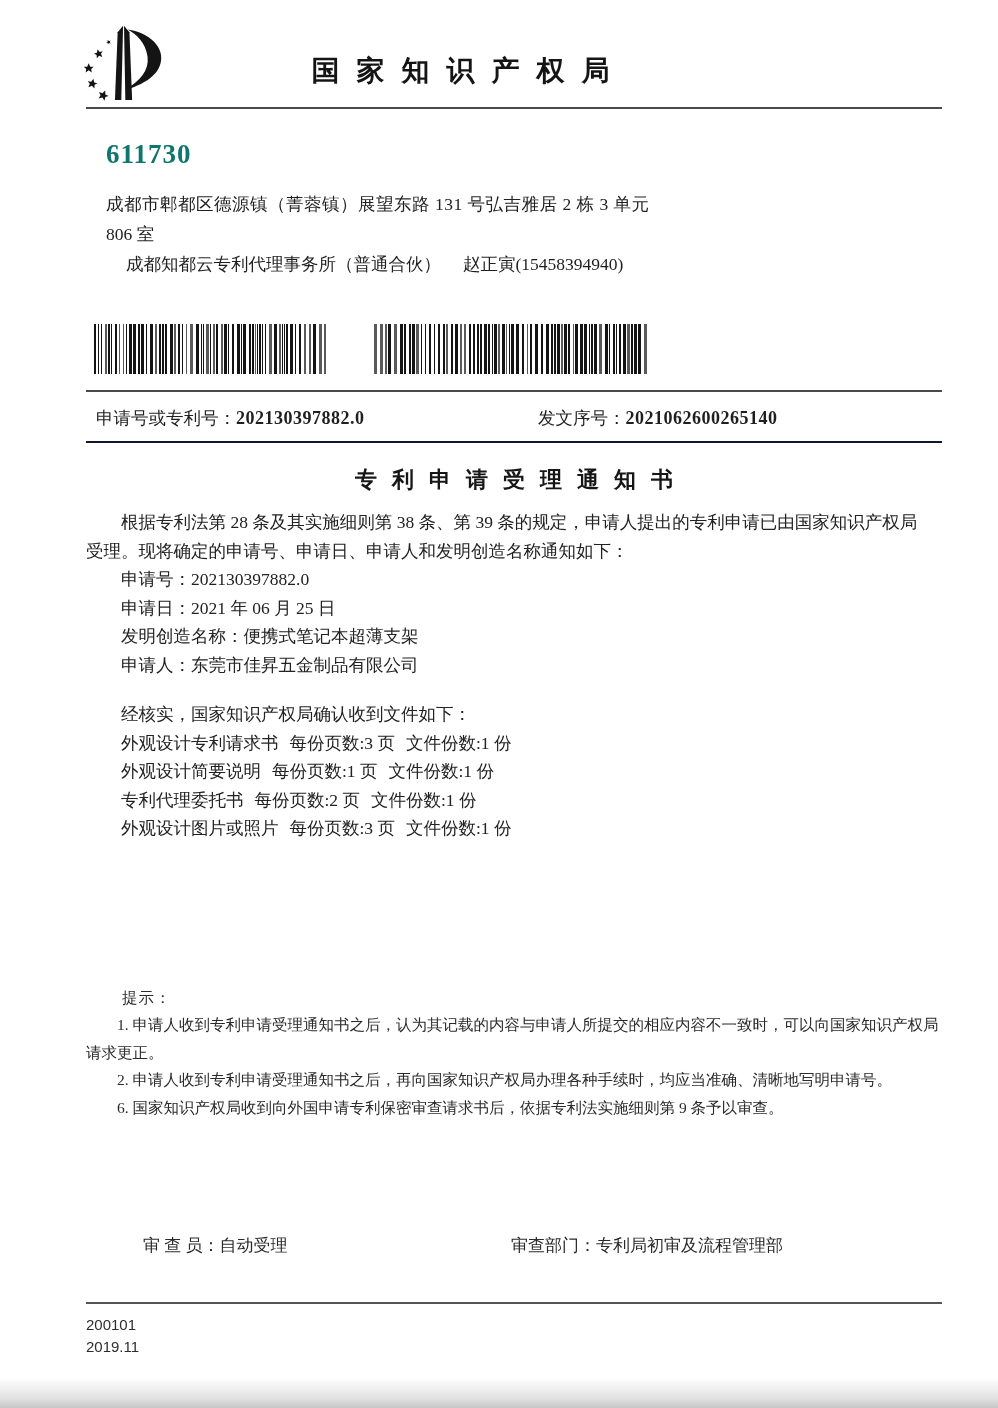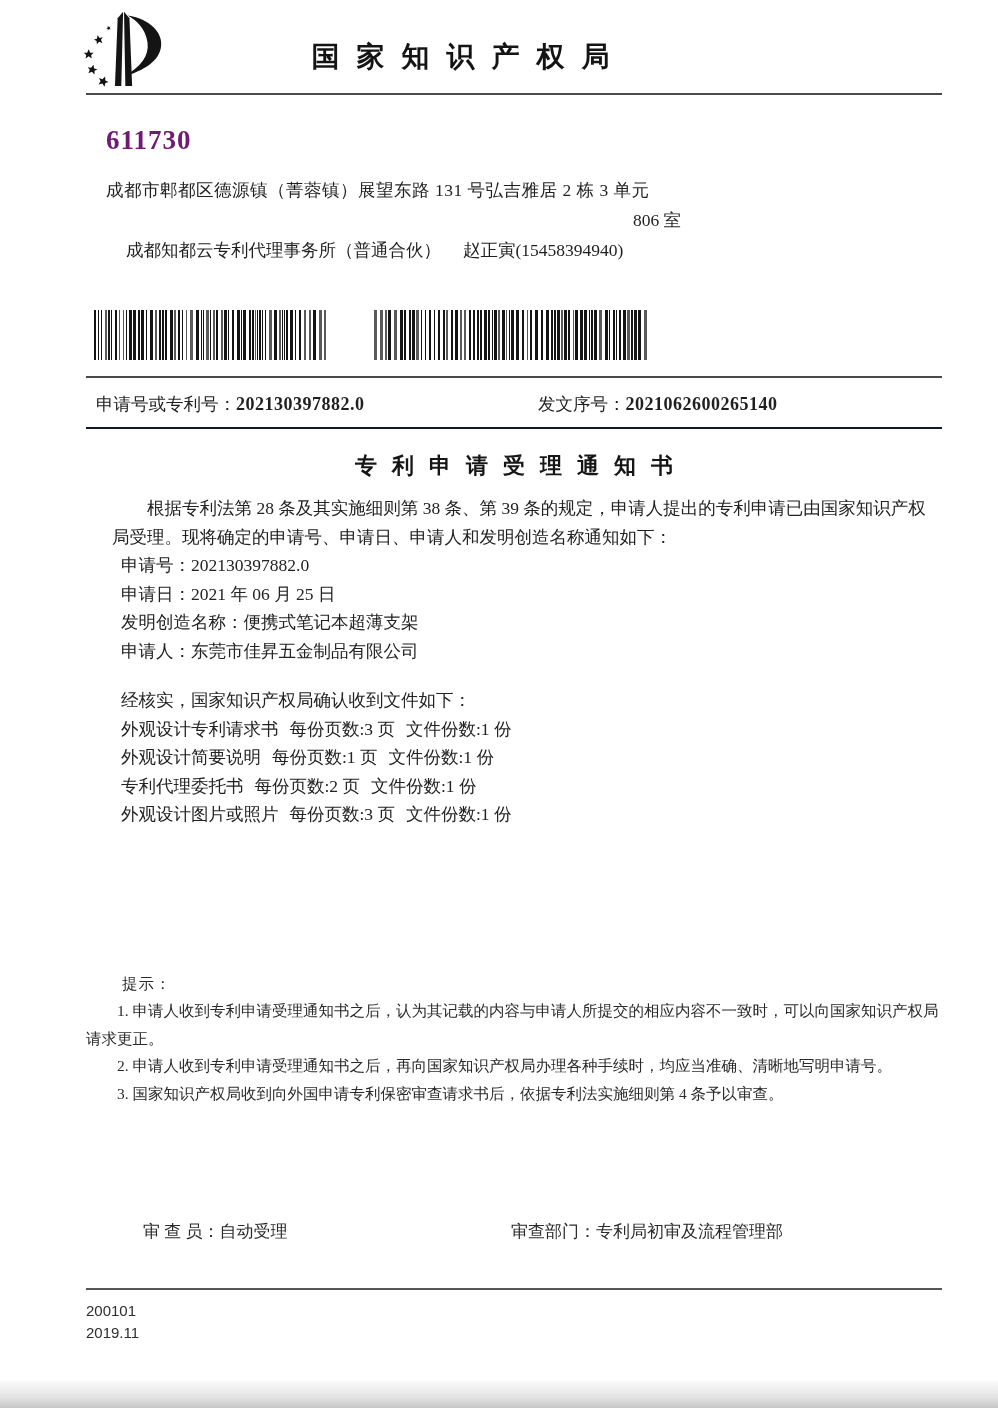--- a/index.html
+++ b/index.html
@@ -2,40 +2,40 @@
 <html><head>
 <meta charset="utf-8">
 <style>
   * { margin:0; padding:0; box-sizing:border-box; }
   html,body { background:#fff; }
   body {
     width:998px; height:1408px;
     font-family:"Liberation Serif","DejaVu Serif",serif;
     color:#1f1f1f; position:relative; overflow:hidden;
   }
-  .page { position:relative; width:998px; height:1408px; padding:2px 58px 0 86px; }
+  .page { position:relative; width:998px; height:1408px; padding:16px 58px 0 86px; }
 
   
   .header { position:relative; height:91px; }
   .logo { position:absolute; left:-22px; top:8px; width:120px; height:86px; }
   .agency-title {
     position:absolute; left:0; right:88px; top:36px;
     text-align:center; font-size:28px; font-weight:600;
     letter-spacing:17px; color:#141414; white-space:nowrap;
   }
 
   
   .nbox {
     display:flex; height:285px; width:856px;
     border-top:2px solid #4a4a4a; border-bottom:2px solid #4a4a4a;
   }
   .nbox-left { flex:1; position:relative; padding:30px 0 0 20px; }
-  .postal-code { font-size:27px; font-weight:bold; letter-spacing:1px; color:#701a75; }
+  .postal-code { font-size:27px; font-weight:bold; letter-spacing:1px; color:#0f766e; }
   .addr1 { margin-top:22px; font-size:17.5px; letter-spacing:.5px; width:575px; }
-  .addr2 { margin-top:6px; font-size:17.5px; width:575px; text-align:right; }
+  .addr2 { margin-top:6px; font-size:17.5px; width:575px; text-align:left; }
   .recipient { margin-top:6px; font-size:17.5px; text-indent:20px; width:600px; }
   .barcodes { position:absolute; left:8px; bottom:16px; display:flex; }
   .barcode { height:50px; display:flex; align-items:stretch; }
   .barcode-a { width:235px; }
   .barcode-b { width:276px; margin-left:45px; }
   .barcode span { display:block; height:100%; }
 
   .nbox-right { width:248px; border-left:1.5px solid #4a4a4a; padding:34px 0 0 16px; }
   .issue-date-label { font-size:17px; letter-spacing:2px; color:#2a2a2a; }
   .issue-date {
@@ -57,21 +57,21 @@
 
   
   .doc-title {
     margin-top:22px; text-align:center; width:856px;
     font-size:22px; font-weight:600; letter-spacing:15px; color:#161616;
     text-indent:15px; white-space:nowrap;
   }
 
   
   .body-block { margin-top:13px; width:844px; font-size:17.5px; line-height:28.5px; color:#222; }
-  .intro { text-indent:2em;margin-left:26px; }
+  .intro { text-indent:2em; }
   .field-line { text-indent:2em; }
   .gap-line { height:21px; }
   .doc-line { text-indent:2em; }
   .doc-line .seg { margin-left:11px; }
 
   
   .tips { margin-top:141px; width:858px; font-size:15.5px; line-height:27.5px; color:#2a2a2a; }
   .tips-title { letter-spacing:1px;margin-left:36px; }
   .tip { text-indent:2em; }
 
@@ -413,21 +413,21 @@
     <p class="doc-line"><span>外观设计专利请求书</span><span class="seg">每份页数:3 页</span><span class="seg">文件份数:1 份</span></p>
     <p class="doc-line"><span>外观设计简要说明</span><span class="seg">每份页数:1 页</span><span class="seg">文件份数:1 份</span></p>
     <p class="doc-line"><span>专利代理委托书</span><span class="seg">每份页数:2 页</span><span class="seg">文件份数:1 份</span></p>
     <p class="doc-line"><span>外观设计图片或照片</span><span class="seg">每份页数:3 页</span><span class="seg">文件份数:1 份</span></p>
   </div>
 
   <div class="tips">
     <p class="tips-title">提示：</p>
     <p class="tip">1. 申请人收到专利申请受理通知书之后，认为其记载的内容与申请人所提交的相应内容不一致时，可以向国家知识产权局请求更正。</p>
     <p class="tip">2. 申请人收到专利申请受理通知书之后，再向国家知识产权局办理各种手续时，均应当准确、清晰地写明申请号。</p>
-    <p class="tip">3. 国家知识产权局收到向外国申请专利保密审查请求书后，依据专利法实施细则第 4 条予以审查。</p>
+    <p class="tip">6. 国家知识产权局收到向外国申请专利保密审查请求书后，依据专利法实施细则第 9 条予以审查。</p>
   </div>
 
   <div class="sig-row">
     <div class="sig-left">
       <span>审 查 员：</span><span>自动受理</span>
     </div>
     <div class="sig-right">
       <span>审查部门：</span><span>专利局初审及流程管理部</span>
     </div>
   </div>

